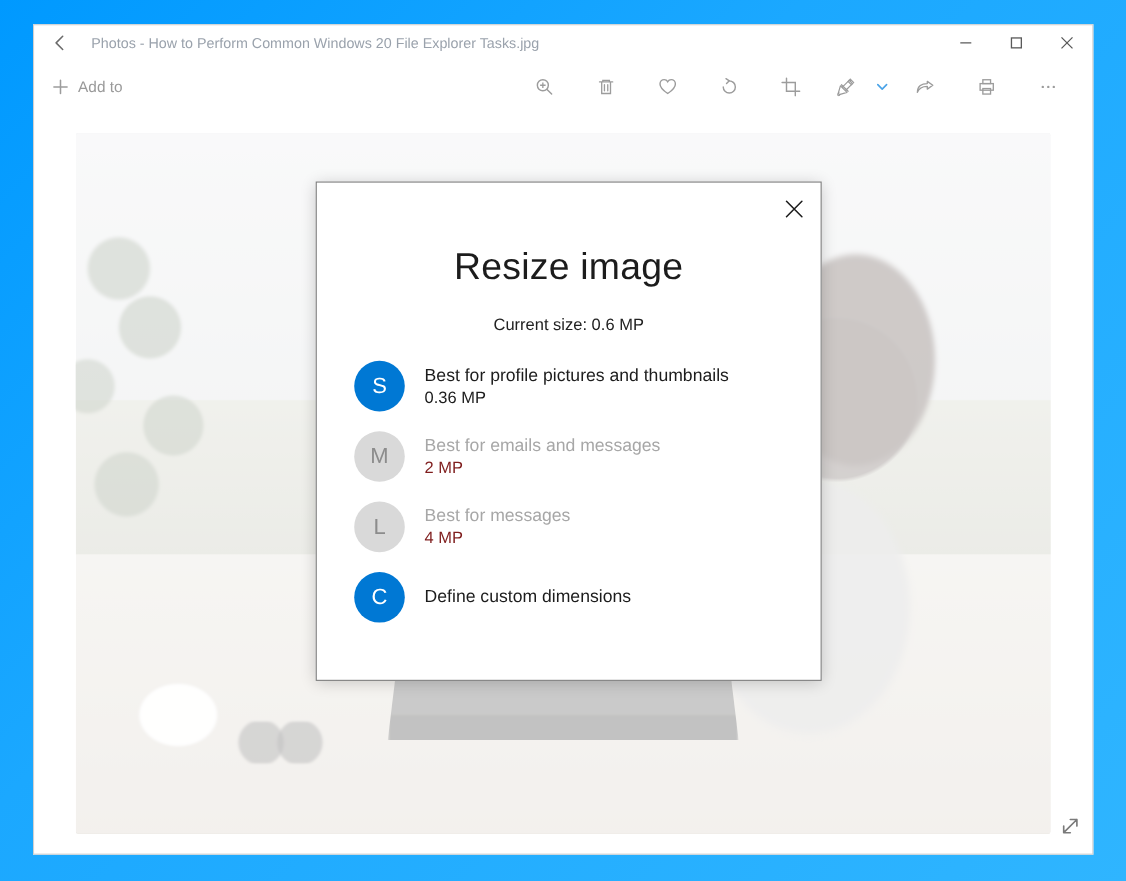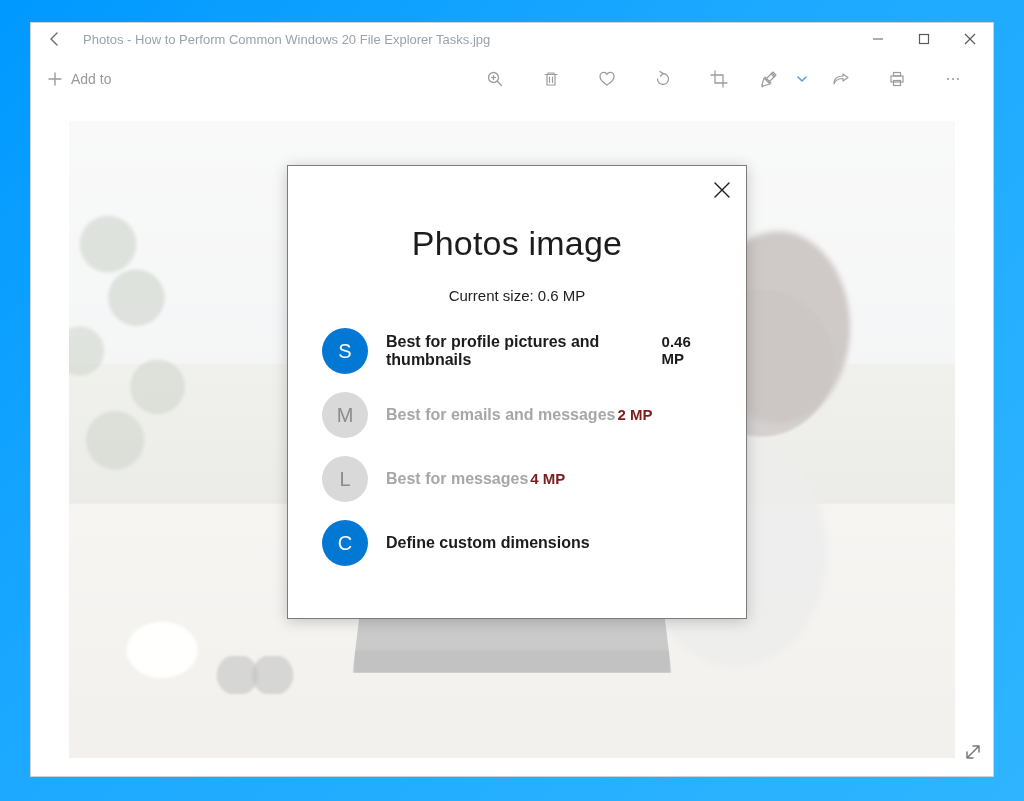--- a/index.html
+++ b/index.html
@@ -111,21 +111,21 @@
   .dialog .subtitle { text-align:center; font-size:15px; color:#222; margin-top:24px; }
   .options { margin-top:24px; display:flex; flex-direction:column; gap:18px; padding: 0 6px; }
   .opt { display:flex; align-items:center; gap:18px; }
   .badge {
     width:46px; height:46px; border-radius:50%;
     display:flex; justify-content:center; align-items:center;
     font-size:20px; font-weight:400; flex-shrink:0;
   }
   .badge.active { background:#0078d4; color:#fff; }
   .badge.disabled { background:#d9d9d9; color:#8c8c8c; }
-  .opt .text { display:flex; flex-direction:row; gap:2px; font-size:16px;font-weight:bold; }
+  .opt .text { display:flex; flex-direction:column; gap:2px; font-size:16px; }
   .opt.disabled .text { color:#a7a7a7; }
   .opt .sub { font-size:15px; }
   .opt.disabled .sub { color:#7f1d1d; }
 </style>
 </head>
 <body>
 
 <div class="app">
 
   <div class="titlebar">
@@ -243,29 +243,29 @@
         </svg>
     </div>
   </div>
 
   <div class="dialog">
     <div class="close">
       <svg width="20" height="20">
           <path d="M3 3 L17 17 M17 3 L3 17" stroke="#1c1c1c" stroke-width="1.4" stroke-linecap="round"></path>
         </svg>
     </div>
-    <h1>Photos image</h1>
+    <h1>Resize image</h1>
     <div class="subtitle">Current size: 0.6 MP</div>
     <div class="options">
 
       <div class="opt">
         <div class="badge active">S</div>
         <div class="text">
           <span>Best for profile pictures and thumbnails</span>
-          <span class="sub">0.46 MP</span>
+          <span class="sub">0.36 MP</span>
         </div>
       </div>
 
       <div class="opt disabled">
         <div class="badge disabled">M</div>
         <div class="text">
           <span>Best for emails and messages</span>
           <span class="sub">2 MP</span>
         </div>
       </div>

